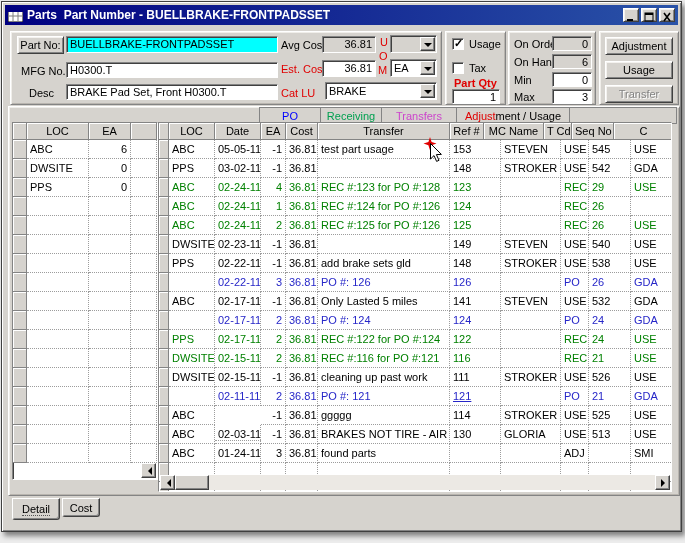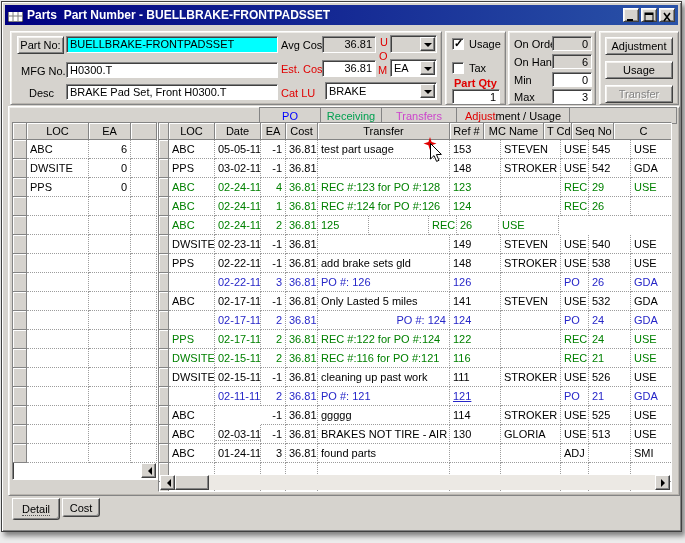--- a/index.html
+++ b/index.html
@@ -369,20 +369,21 @@
               <div class="gcell" style="width: 28px;">REC</div>
               <div class="gcell" style="width: 42px;">26</div>
               <div class="gcell" style="width: 60px;"></div>
             </div>
             <div class="grid-row row-green">
               <div class="selcell" style="width: 10px;"></div>
               <div class="gcell" style="width: 46px;">ABC</div>
               <div class="gcell" style="width: 46px;">02-24-11</div>
               <div class="gcell al-r" style="width: 25px;">2</div>
               <div class="gcell al-r" style="width: 32px;">36.81</div>
+              <div class="gcell" style="width: 132px;">REC #:125 for PO #:126</div>
               <div class="gcell" style="width: 51px;">125</div>
               <div class="gcell" style="width: 60px;"></div>
               <div class="gcell" style="width: 28px;">REC</div>
               <div class="gcell" style="width: 42px;">26</div>
               <div class="gcell" style="width: 60px;">USE</div>
             </div>
             <div class="grid-row row-black">
               <div class="selcell" style="width: 10px;"></div>
               <div class="gcell" style="width: 46px;">DWSITE</div>
               <div class="gcell" style="width: 46px;">02-23-11</div>
@@ -433,21 +434,21 @@
               <div class="gcell" style="width: 28px;">USE</div>
               <div class="gcell" style="width: 42px;">532</div>
               <div class="gcell" style="width: 60px;">GDA</div>
             </div>
             <div class="grid-row row-blue">
               <div class="selcell" style="width: 10px;"></div>
               <div class="gcell" style="width: 46px;"></div>
               <div class="gcell" style="width: 46px;">02-17-11</div>
               <div class="gcell al-r" style="width: 25px;">2</div>
               <div class="gcell al-r" style="width: 32px;">36.81</div>
-              <div class="gcell" style="width: 132px; text-align: right;">PO #: 124</div>
+              <div class="gcell" style="width: 132px;">PO #: 124</div>
               <div class="gcell" style="width: 51px;">124</div>
               <div class="gcell" style="width: 60px;"></div>
               <div class="gcell" style="width: 28px;">PO</div>
               <div class="gcell" style="width: 42px;">24</div>
               <div class="gcell" style="width: 60px;">GDA</div>
             </div>
             <div class="grid-row row-green">
               <div class="selcell" style="width: 10px;"></div>
               <div class="gcell" style="width: 46px;">PPS</div>
               <div class="gcell" style="width: 46px;">02-17-11</div>

